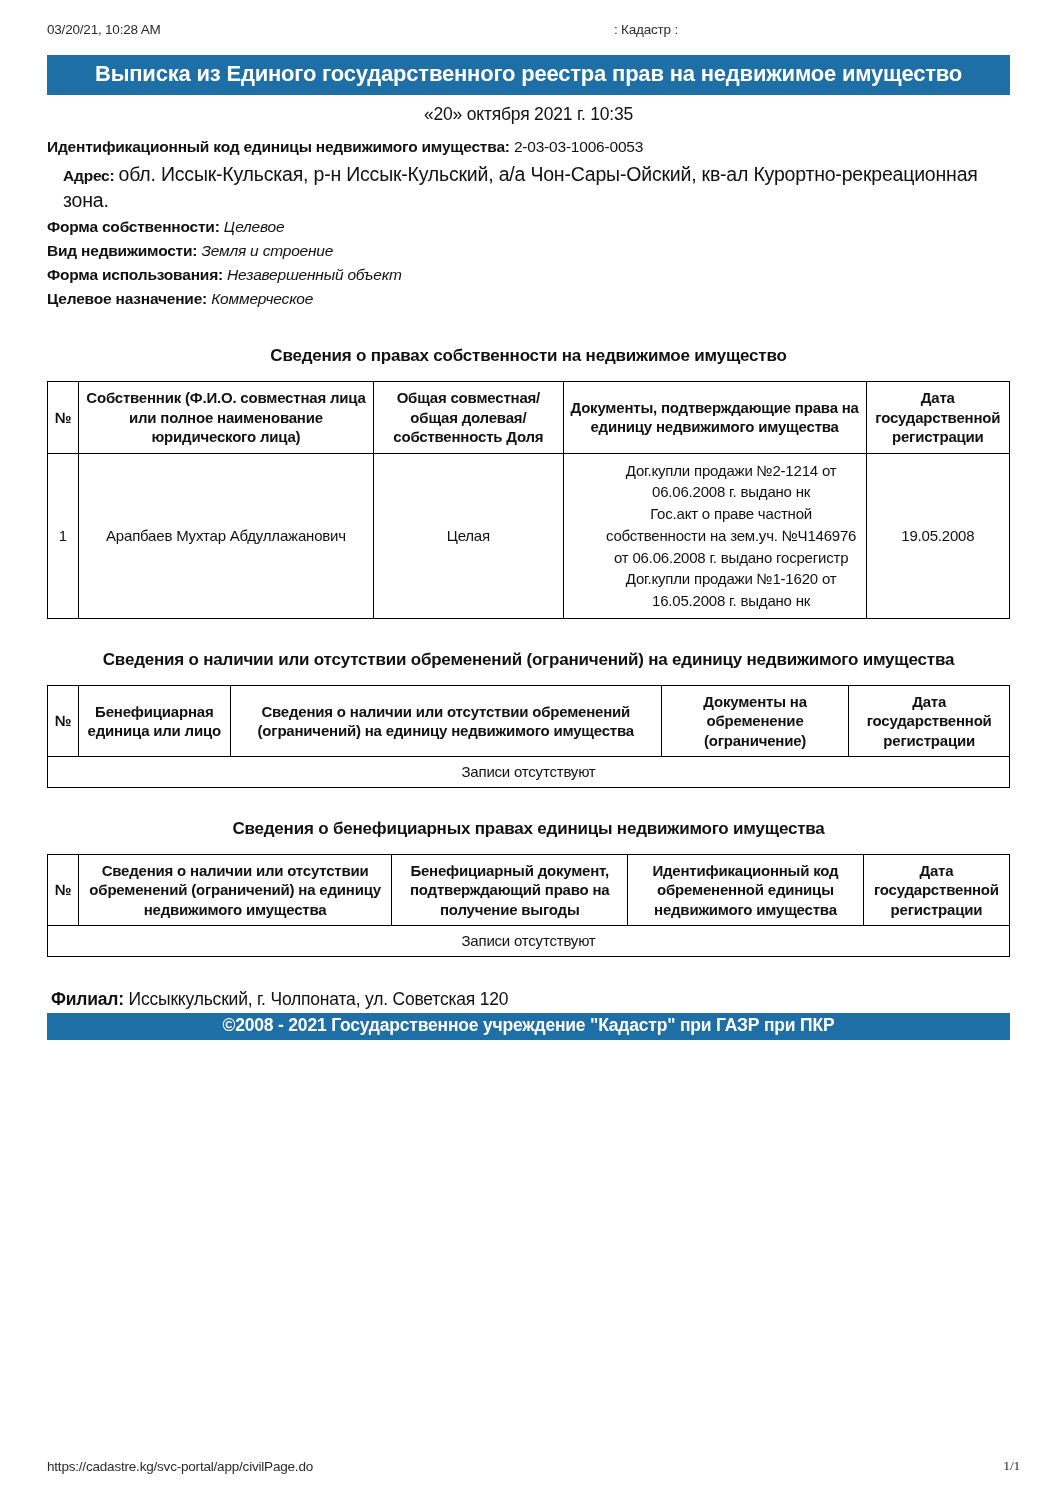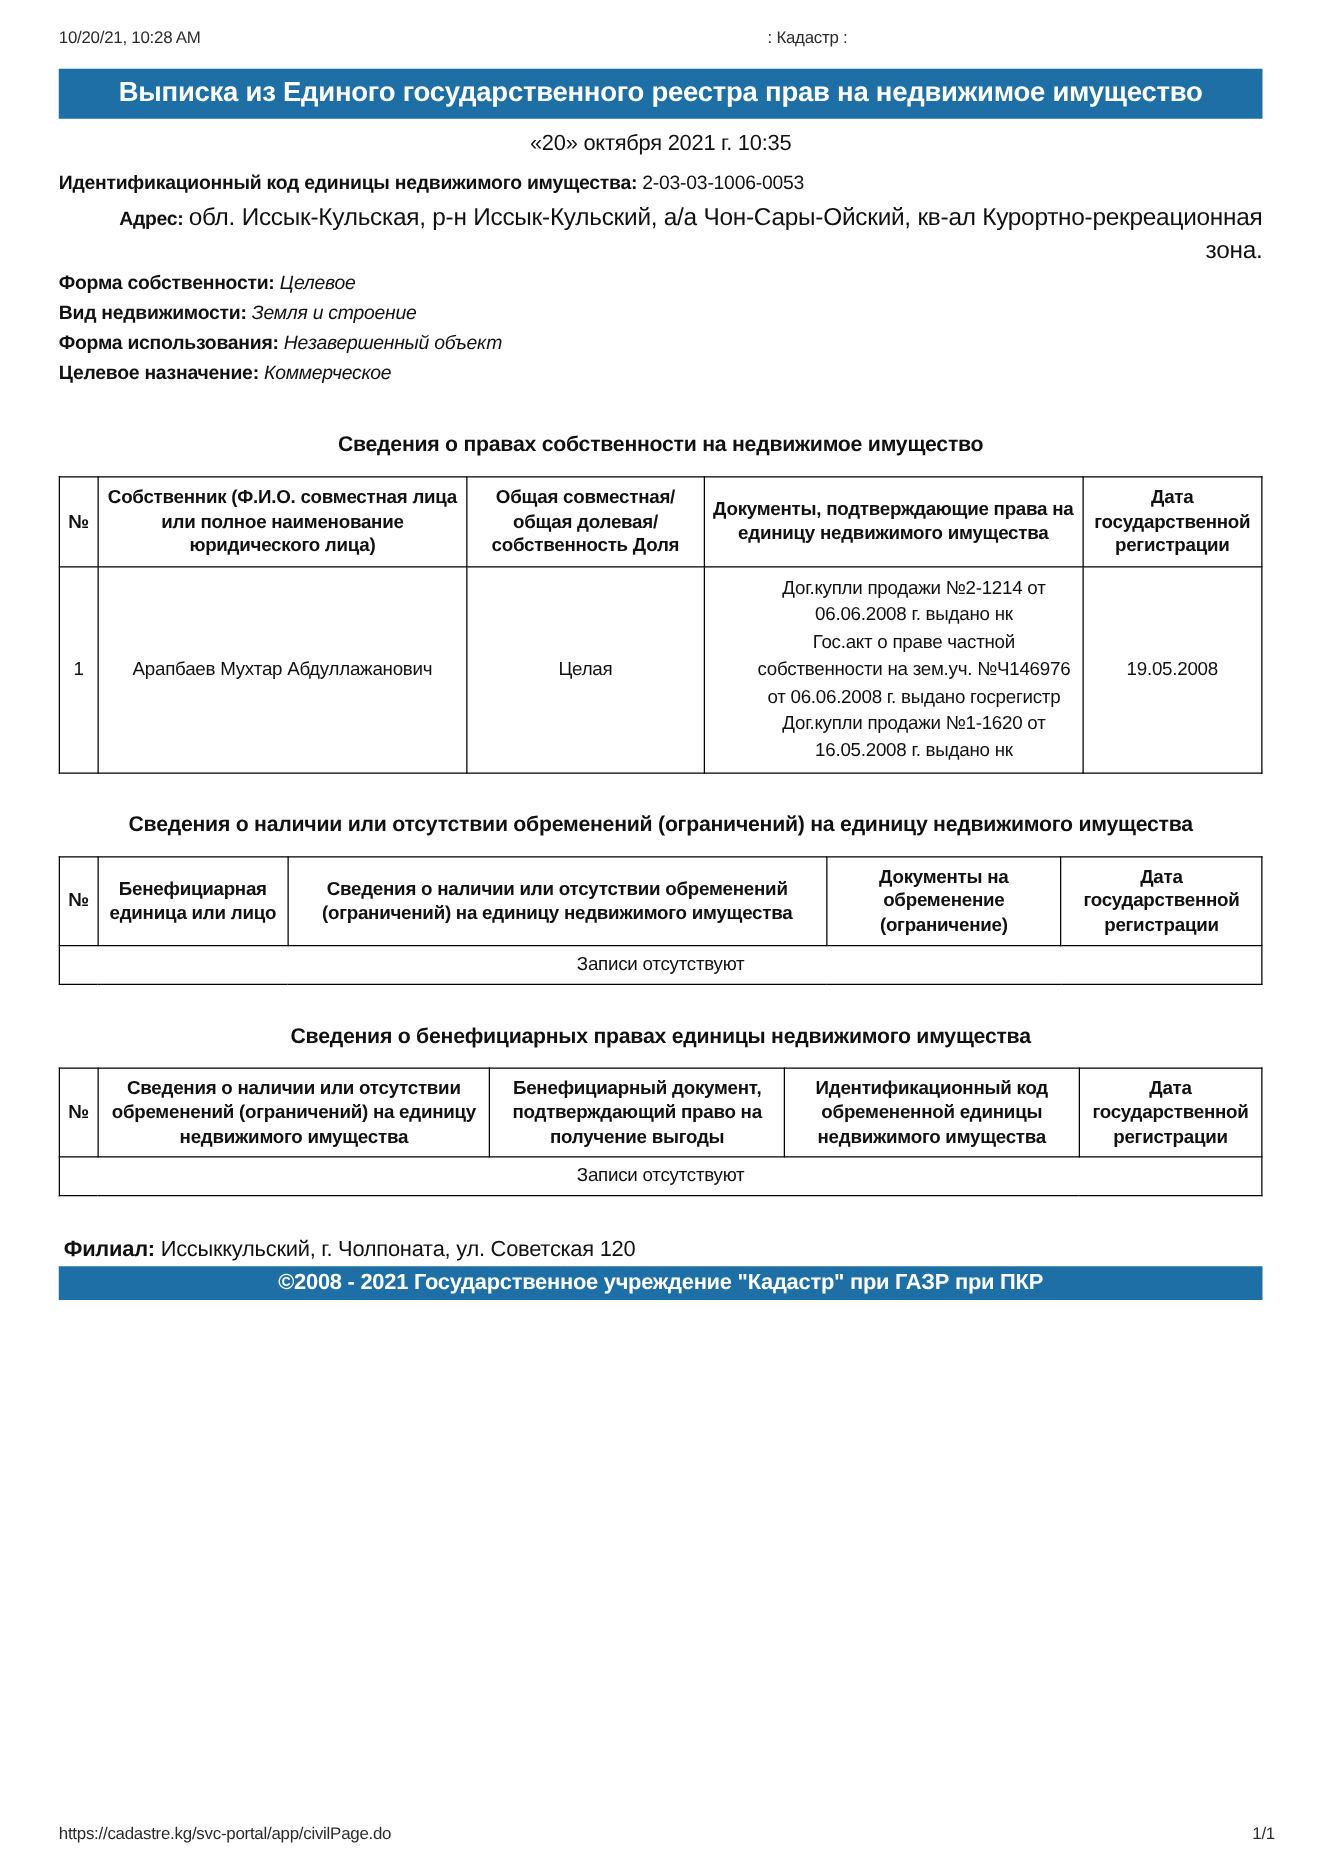--- a/index.html
+++ b/index.html
@@ -16,42 +16,42 @@
     position: absolute; top: 22px; left: 47px; right: 40px;
     font-size: 13.5px; color: #2b2b2b;
   }
   .print-header .ph-datetime { position: absolute; left: 0; top: 0; }
   .print-header .ph-title { position: absolute; left: 567px; top: 0; }
   .print-footer {
     position: absolute; bottom: 26px; left: 47px; right: 40px;
     font-size: 13.5px; color: #2b2b2b;
   }
   .print-footer .pf-url { position: absolute; left: 0; bottom: 0; }
-  .print-footer .pf-page { position: absolute; right: 0; bottom: 0; }
+  .print-footer .pf-page { position: absolute; right: 0; bottom: 0; font-family: Liberation Serif, serif; }
 
   
   .page-content { position: absolute; top: 55px; left: 47px; width: 963px; }
 
   .banner {
     background: var(--accent); color: #fff; text-align: center;
     padding: 5px 24px 7px;
   }
   .banner-title {
     font-weight: bold; font-size: 22px; line-height: 1.25;
     max-width: 900px; margin: 0 auto; display: block;
   }
   .date-line { text-align: center; font-size: 17.5px; margin: 9px 0 10px; }
 
   .fields { margin-top: 2px; }
   .field-line { font-size: 15.5px; line-height: 1.55; }
   .field-label { font-weight: bold; }
   .value-plain { font-weight: normal; }
   .value-big { font-size: 19.5px; line-height: 1.35; }
   .value-italic { font-style: italic; }
-  .address-line { line-height: 1.4; margin: 2px 0; text-align: right; }
+  .address-line { line-height: 1.4; margin: 2px 16px; }
 
   .section-title {
     text-align: center; font-weight: bold; font-size: 17px;
     line-height: 1.35; max-width: 905px; margin: 0 auto 13px;
   }
   .gap-lg { margin-top: 34px; }
   .gap-md { margin-top: 30px; }
 
   table { width: 100%; border-collapse: collapse; table-layout: fixed; }
   th, td {
@@ -77,21 +77,21 @@
   .branch-label { font-weight: bold; }
   .copyright-bar {
     background: var(--accent); color: #fff; font-weight: bold;
     text-align: center; font-size: 17.5px; padding: 2px 12px 4px; margin-top: 3px;
   }
 </style>
 </head>
 <body>
 
 <div class="print-header">
-  <span class="ph-datetime">10/20/21, 10:28 AM</span>
+  <span class="ph-datetime">03/20/21, 10:28 AM</span>
   <span class="ph-title">: Кадастр :</span>
 </div>
 
 <div class="page-content">
 
   <div class="banner">
     <span class="banner-title">Выписка из Единого государственного реестра прав на недвижимое имущество</span>
   </div>
 
   <div class="date-line">«20» октября 2021 г. 10:35</div>

